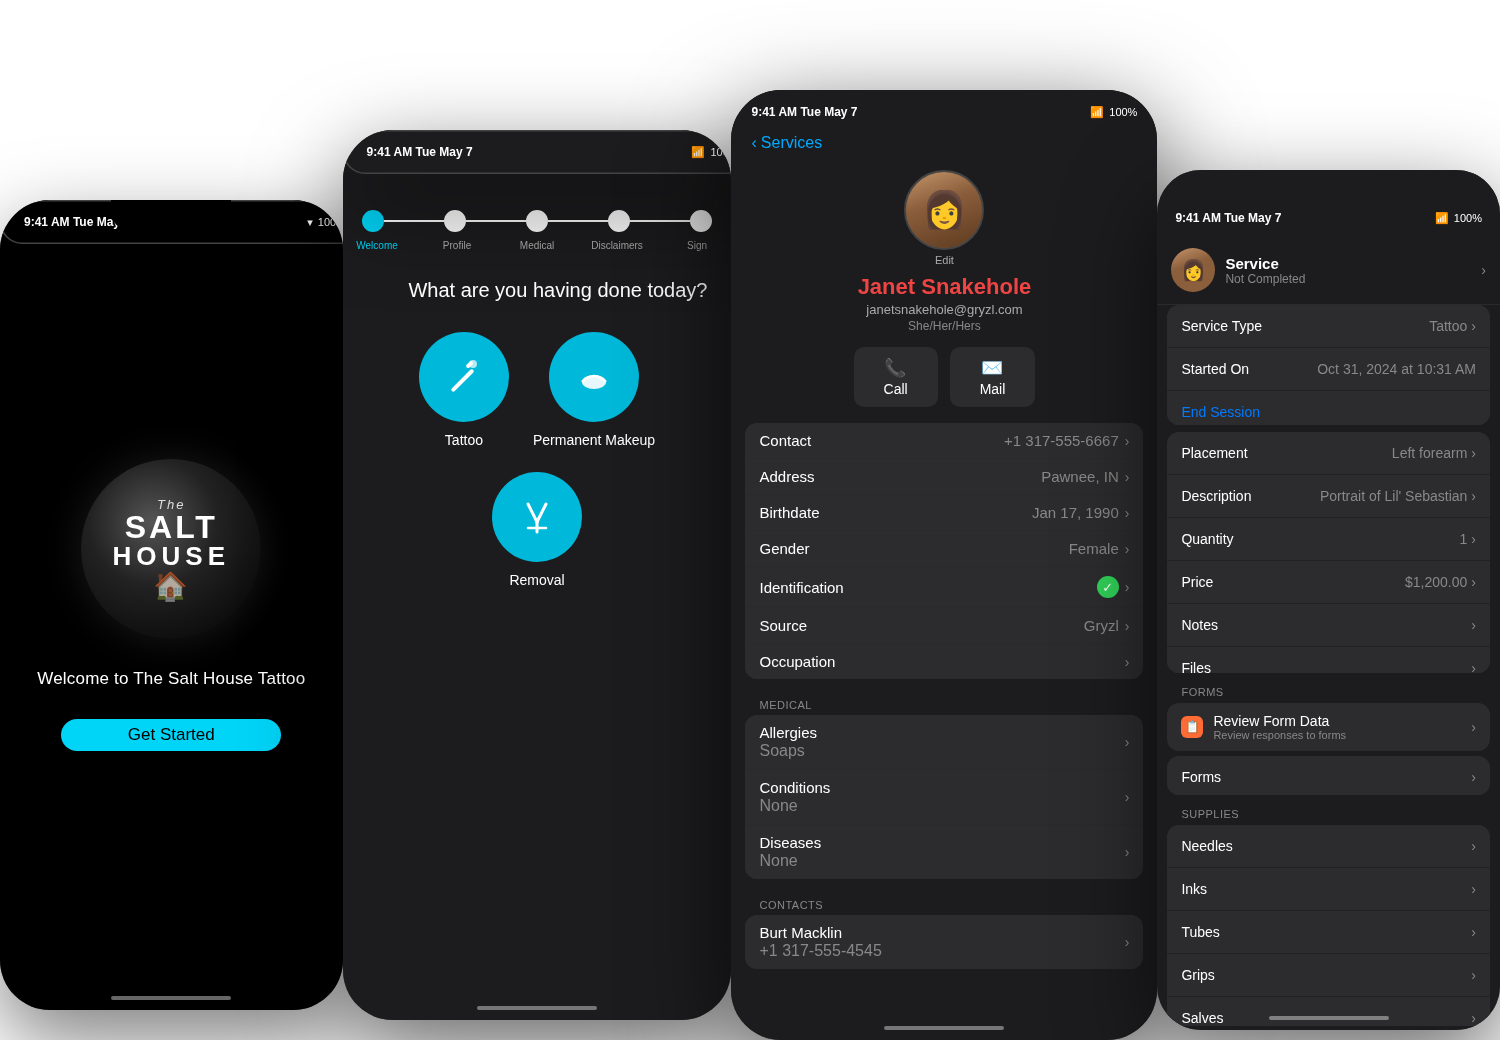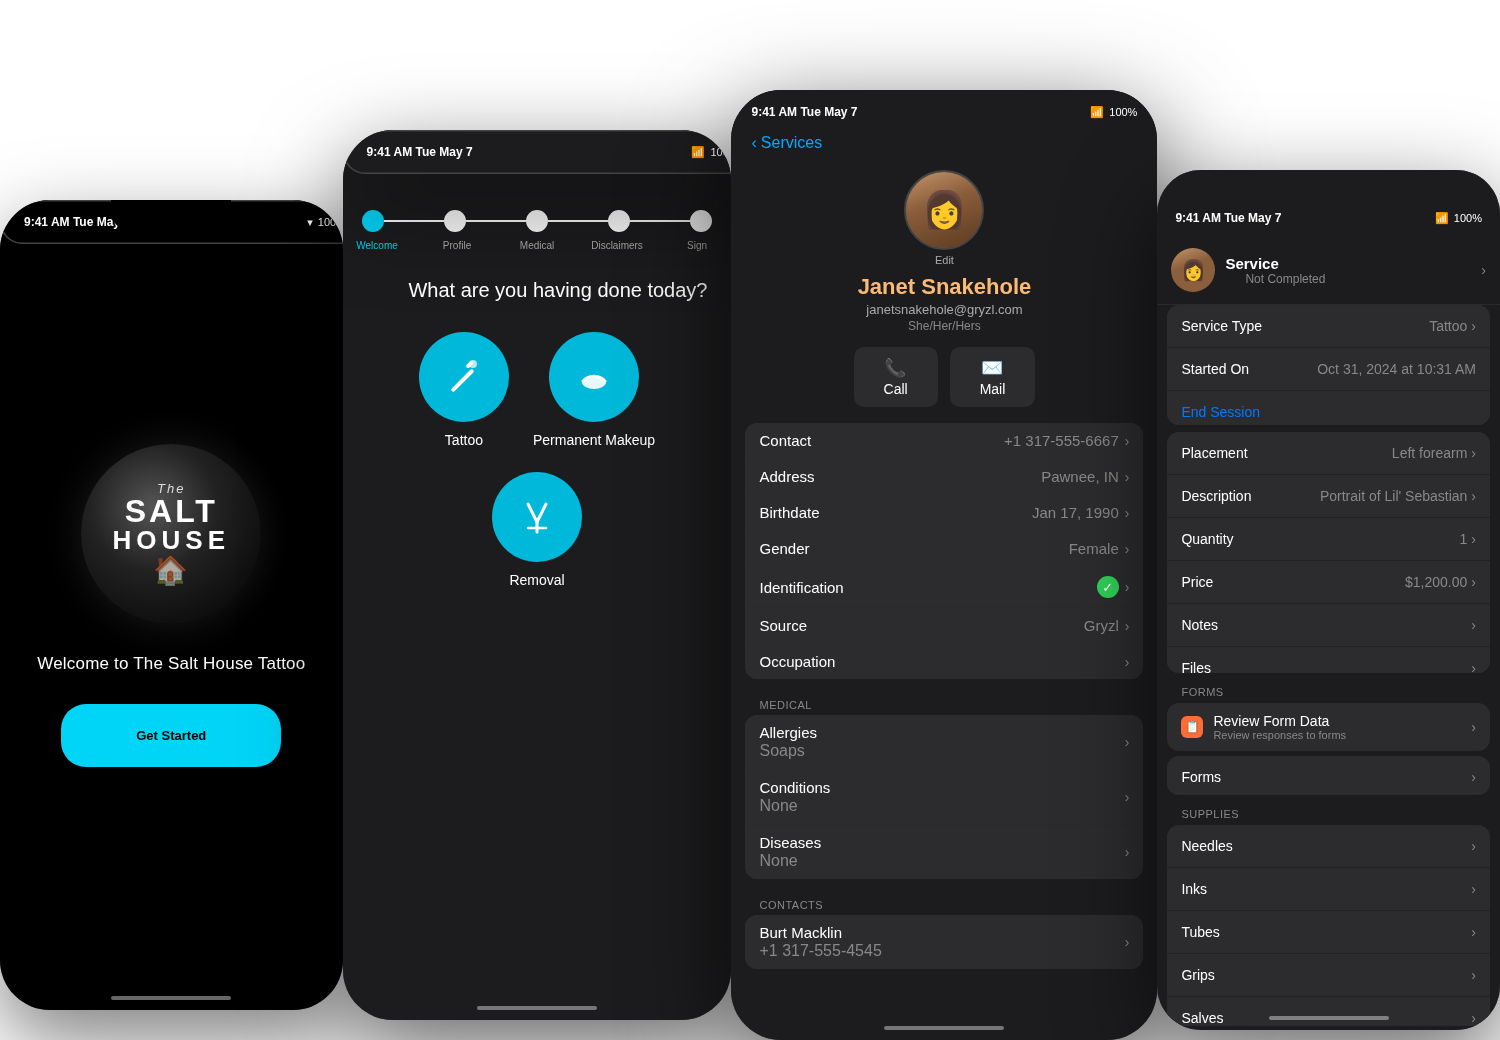--- a/index.html
+++ b/index.html
@@ -140,23 +140,23 @@
       font-size: 17px;
       color: #ffffff;
       text-align: center;
       letter-spacing: 0.2px;
     }
     .get-started-btn {
       background: #00d4f7;
       color: #000;
       border: none;
       border-radius: 25px;
-      padding: 24px 60px;
-      font-size: 13px;
-      font-weight: 700;
+      padding: 6px 60px;
+      font-size: 17px;
+      font-weight: 400;
       cursor: pointer;
       min-width: 220px;
     }
     .home-indicator {
       position: absolute;
       bottom: 10px;
       left: 50%;
       transform: translateX(-50%);
       width: 120px;
       height: 4px;
@@ -339,21 +339,21 @@
       justify-content: center;
       font-size: 36px;
     }
     .edit-label {
       font-size: 11px;
       color: #aaa;
       margin-top: 4px;
     }
     .client-name {
       font-size: 22px;
-      color: #fdba74;
+      color: #ef4444;
       font-weight: 600;
       margin-top: 8px;
     }
     .client-email {
       font-size: 13px;
       color: #aaa;
       margin-top: 2px;
     }
     .client-pronoun {
       font-size: 12px;
@@ -489,21 +489,20 @@
       flex: 1;
     }
     .d4-service-title {
       font-size: 15px;
       color: #fff;
       font-weight: 600;
     }
     .d4-service-sub {
       font-size: 12px;
       color: #888;
-      margin-left: 20px;
     }
     .d4-list {
       flex: 1;
       overflow: hidden;
       padding: 0 10px;
       display: flex;
       flex-direction: column;
       gap: 1px;
     }
     .d4-row {

